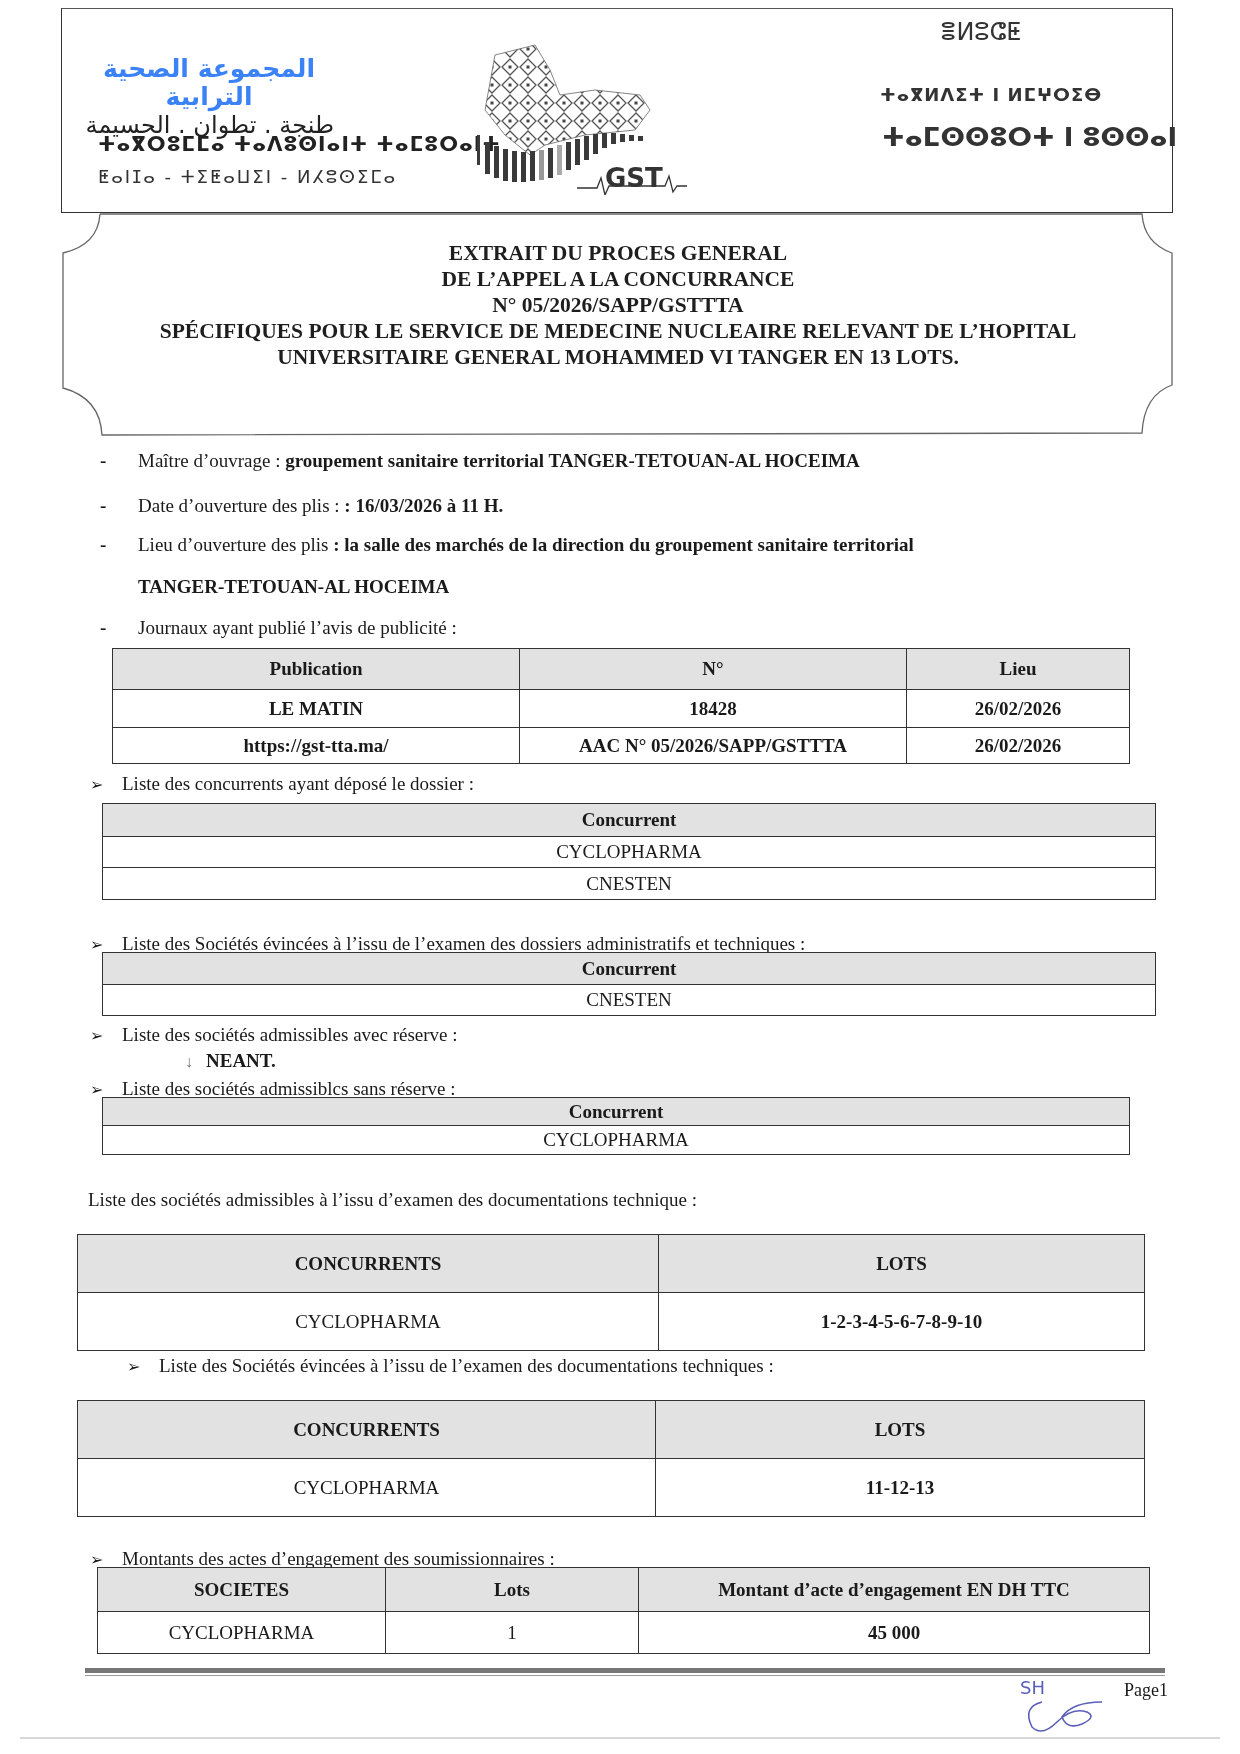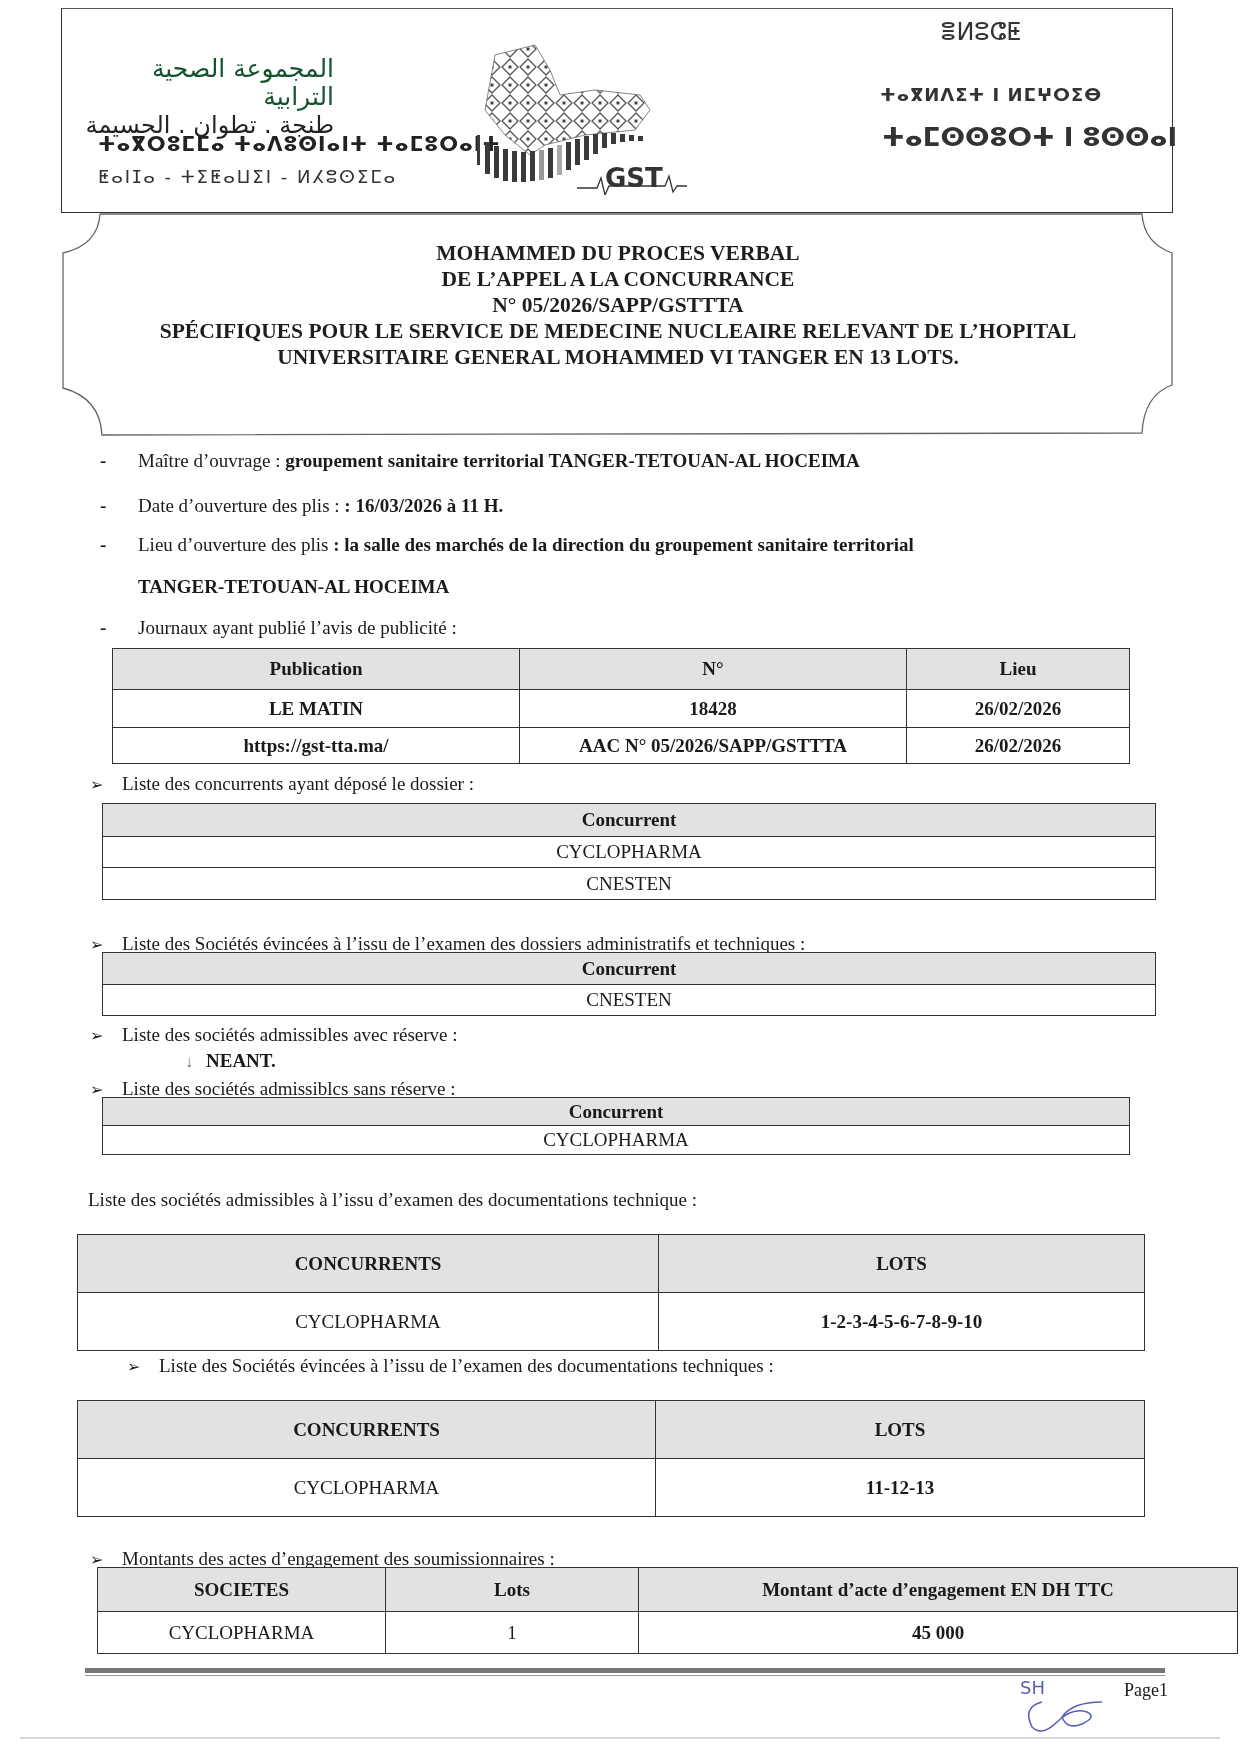--- a/index.html
+++ b/index.html
@@ -3,21 +3,21 @@
 <meta charset="utf-8">
 <style>
   html, body { margin:0; padding:0; background:#ffffff; }
   body { width:1240px; height:1754px; position:relative; overflow:hidden;
          font-family:"Liberation Serif", "DejaVu Serif", serif; color:#1a1a1a; }
   .abs { position:absolute; }
 
   
   .header-box { left:61px; top:8px; width:1112px; height:205px; border:1.5px solid #333; border-top-color:#555; box-sizing:border-box; }
   .ar-block { left:84px; top:55px; width:250px; text-align:right; }
-  .ar-line1 { font-family:"DejaVu Sans", sans-serif; font-weight:normal; font-size:25px; line-height:28px; color:#14532d; direction:rtl; }
+  .ar-line1 { font-family:"DejaVu Sans", sans-serif; font-weight:bold; font-size:25px; line-height:28px; color:#3b82f6; direction:rtl;text-align:center; }
   .ar-line2 { font-family:"DejaVu Sans", sans-serif; font-size:24px; line-height:28px; color:#222; direction:rtl; }
   .tif-left1 { left:98px; top:132px; font-family:"DejaVu Sans", sans-serif; font-size:20px; font-weight:bold; color:#222; letter-spacing:1px; }
   .tif-left2 { left:98px; top:166px; font-family:"DejaVu Sans", sans-serif; font-size:18px; color:#333; letter-spacing:2px; }
   .tif-right0 { left:940px; top:18px; font-family:"DejaVu Sans", sans-serif; font-size:24px; font-weight:normal; color:#333; }
   .tif-right1 { left:880px; top:84px; font-family:"DejaVu Sans", sans-serif; font-size:18px; font-weight:bold; color:#333; letter-spacing:1px; }
   .tif-right2 { left:882px; top:122px; font-family:"DejaVu Sans", sans-serif; font-size:26px; font-weight:bold; color:#333; }
 
   .logo { left:465px; top:40px; width:230px; height:155px; }
   .logo-text { position:absolute; left:140px; top:123px; font-family:"DejaVu Sans", sans-serif; font-weight:bold; font-size:26px; color:#333; }
 
@@ -93,21 +93,21 @@
 </div>
 
 <div class="abs tif-right0">ⴻⵍⵓⵛⵟ</div>
 <div class="abs tif-right1">ⵜⴰⴳⵍⴷⵉⵜ ⵏ ⵍⵎⵖⵔⵉⴱ</div>
 <div class="abs tif-right2">ⵜⴰⵎⵙⵙⵓⵔⵜ ⵏ ⵓⵙⵙⴰⵏ</div>
 
 <svg class="abs title-frame" width="1112" height="225" viewBox="0 0 1112 225">
   <path d="M38 1 L1080 1 Q1082 30 1110 40 L1110 172 Q1082 182 1080 220 L40 222 Q38 185 1 175 L1 40 Q36 32 38 1" fill="none" stroke="#666" stroke-width="1.3"></path>
 </svg>
 <div class="abs title-text">
-  <div>MOHAMMED DU PROCES VERBAL</div>
+  <div>EXTRAIT DU PROCES GENERAL</div>
   <div>DE L’APPEL A LA CONCURRANCE</div>
   <div>N° 05/2026/SAPP/GSTTTA</div>
   <div>SPÉCIFIQUES POUR LE SERVICE DE MEDECINE NUCLEAIRE RELEVANT DE L’HOPITAL</div>
   <div>UNIVERSITAIRE GENERAL MOHAMMED VI TANGER EN 13 LOTS.</div>
 </div>
 
 <div class="abs bullet-row" style="top:449px;">
   <span class="dash">-</span>
   <span class="bullet-text"><span>Maître d’ouvrage : </span><b class="bv">groupement sanitaire territorial TANGER-TETOUAN-AL HOCEIMA</b></span>
 </div>
@@ -227,21 +227,21 @@
   <tr style="height:58px;">
     <td>CYCLOPHARMA</td>
     <td class="b">11-12-13</td>
   </tr>
 </tbody>
   </table>
 
 <div class="abs arrow-row" style="left:90px; top:1547px;">
   <span class="arrow">➢</span><span>Montants des actes d’engagement des soumissionnaires :</span>
 </div>
-<table class="doc" style="left:97px; top:1567px; width:1141px;padding-left:44px;">
+<table class="doc" style="left:97px; top:1567px; width:1053px;padding-left:44px;">
   <tbody>
       <tr style="height:44px;">
     <th style="width:287px;">SOCIETES</th>
     <th style="width:252px;">Lots</th>
     <th>Montant d’acte d’engagement EN DH TTC</th>
   </tr>
   <tr style="height:42px;">
     <td>CYCLOPHARMA</td>
     <td>1</td>
     <td class="b">45 000</td>

